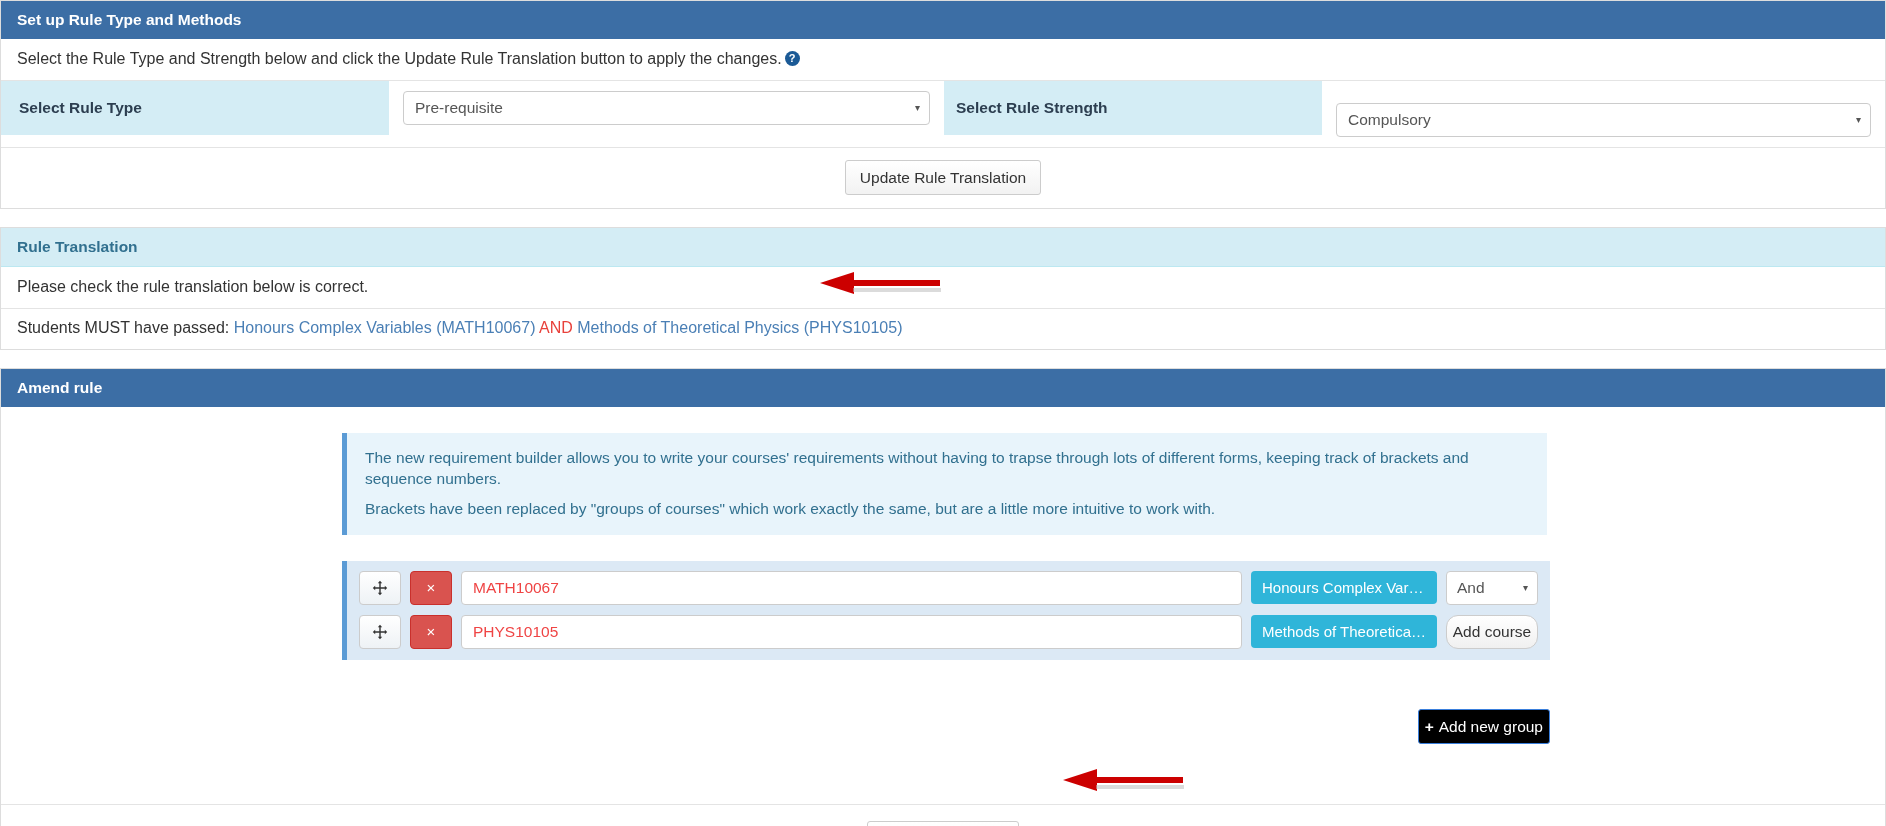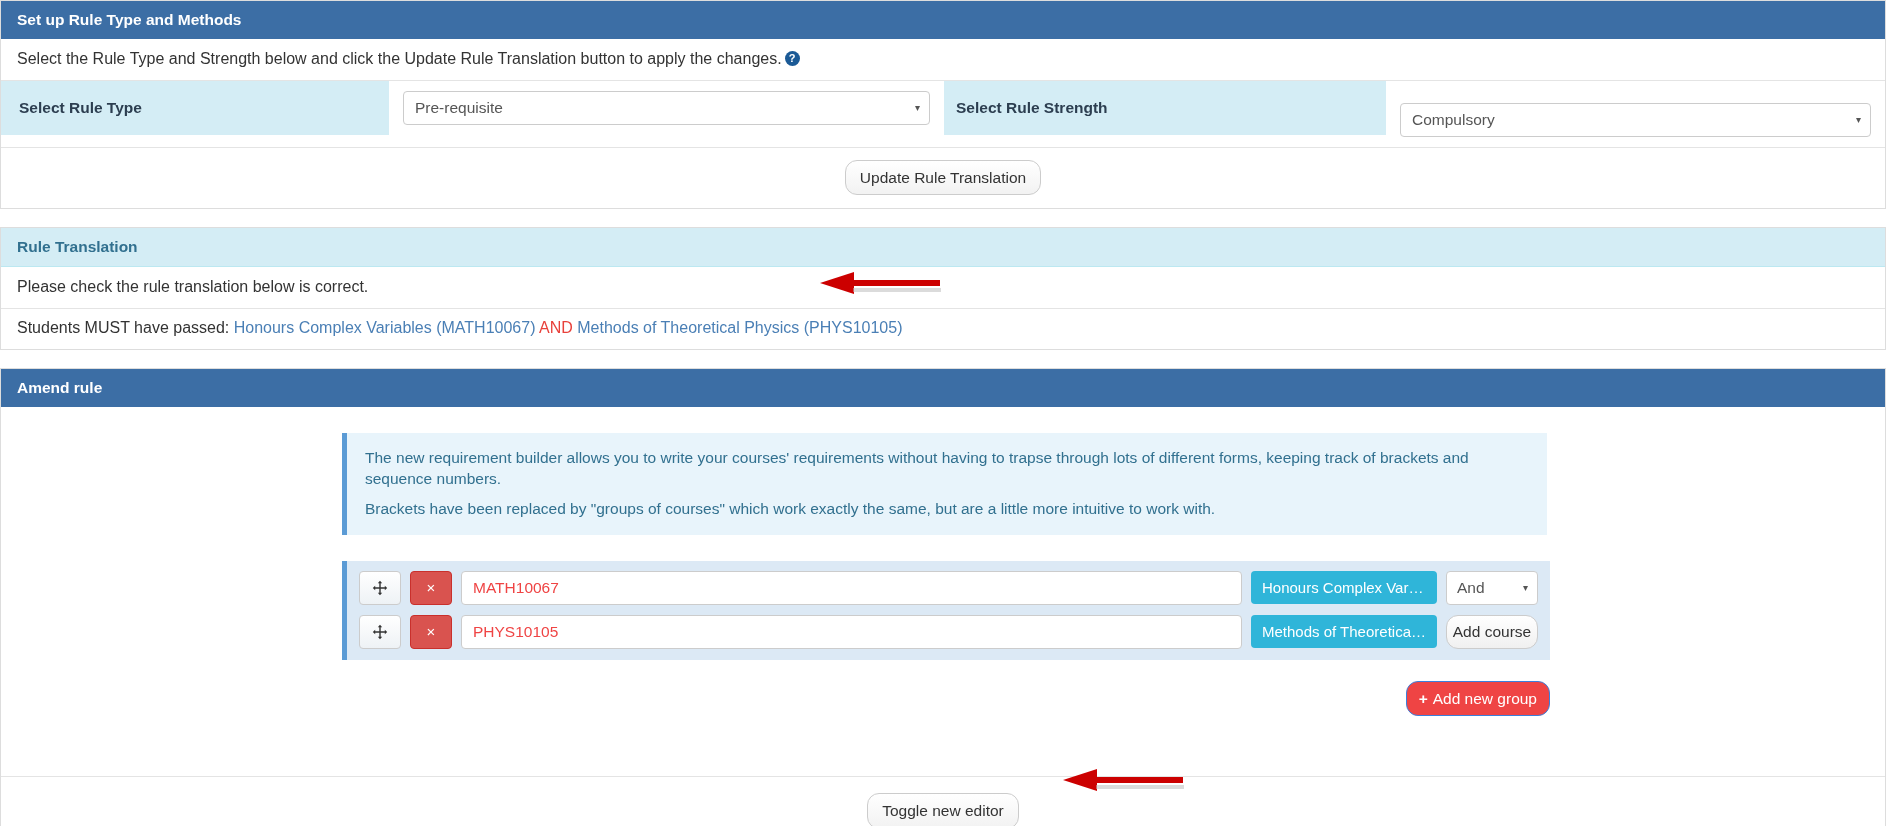--- a/index.html
+++ b/index.html
@@ -83,21 +83,21 @@
     color: #2c3e50;
     font-weight: bold;
     font-size: 15.5px;
     display: flex;
     align-items: center;
     padding: 0 18px;
     box-sizing: border-box;
     height: 54px;
   }
   .form-label-cell.left  { width: 388px; }
-  .form-label-cell.right { width: 442px; padding-left: 12px; }
+  .form-label-cell.right { width: 378px; padding-left: 12px; }
   .form-input-cell {
     display: flex;
     align-items: center;
     padding: 0 14px;
     box-sizing: border-box;
     height: 54px;
   }
   .form-input-cell.left  { width: 555px; }
   .form-input-cell.right { width: 565px; flex: 1; margin-top: 12px; }
 
@@ -128,44 +128,45 @@
   .update-row {
     display: flex;
     justify-content: center;
     align-items: center;
     padding: 12px 0 13px 0;
     background: #ffffff;
   }
   .btn {
     font-family: "Liberation Sans", sans-serif;
     font-size: 15.5px;
-    border-radius: 12px;
+    border-radius: 3px;
     box-sizing: border-box;
     cursor: pointer;
     line-height: 1;
     white-space: nowrap;
   }
   .btn-default {
     background: linear-gradient(#ffffff, #f2f2f2);
     border: 1px solid #cccccc;
     color: #333333;
     padding: 9px 14px;
   }
   .btn-primary-dark {
     background: #3c7cb4;
     border: 1px solid #2e628f;
     color: #ffffff;
     padding: 9px 16px;
   }
   .btn-bright-blue {
-    background: #ef4444;
+    background: #000000;
     border: 1px solid #3a7fdc;
     color: #ffffff;
-    padding: 9px 12px;
-    font-size: 15.5px;
+    padding: 9px 6px;
+    font-size: 15.5px;
+    margin-top: 28px;
   }
   .btn-white {
     background: #ffffff;
     border: 1px solid #cccccc;
     color: #333333;
     padding: 9px 14px;
   }
 
   
   .spacer { height: 18px; background: #ffffff; }

